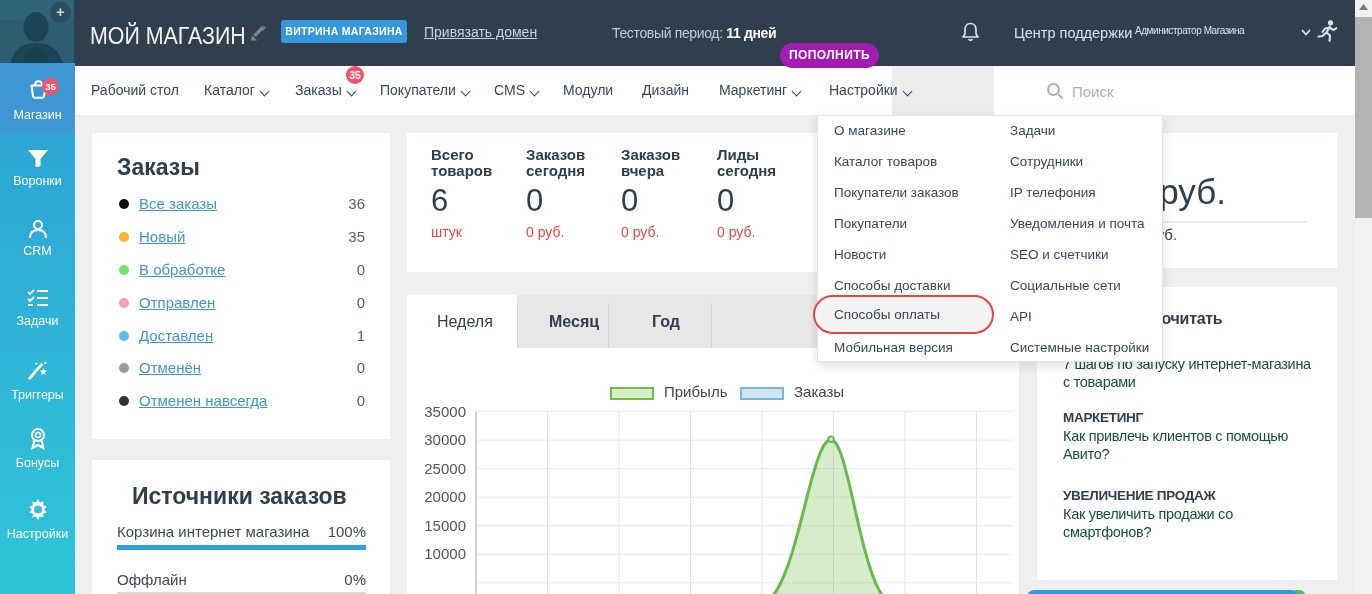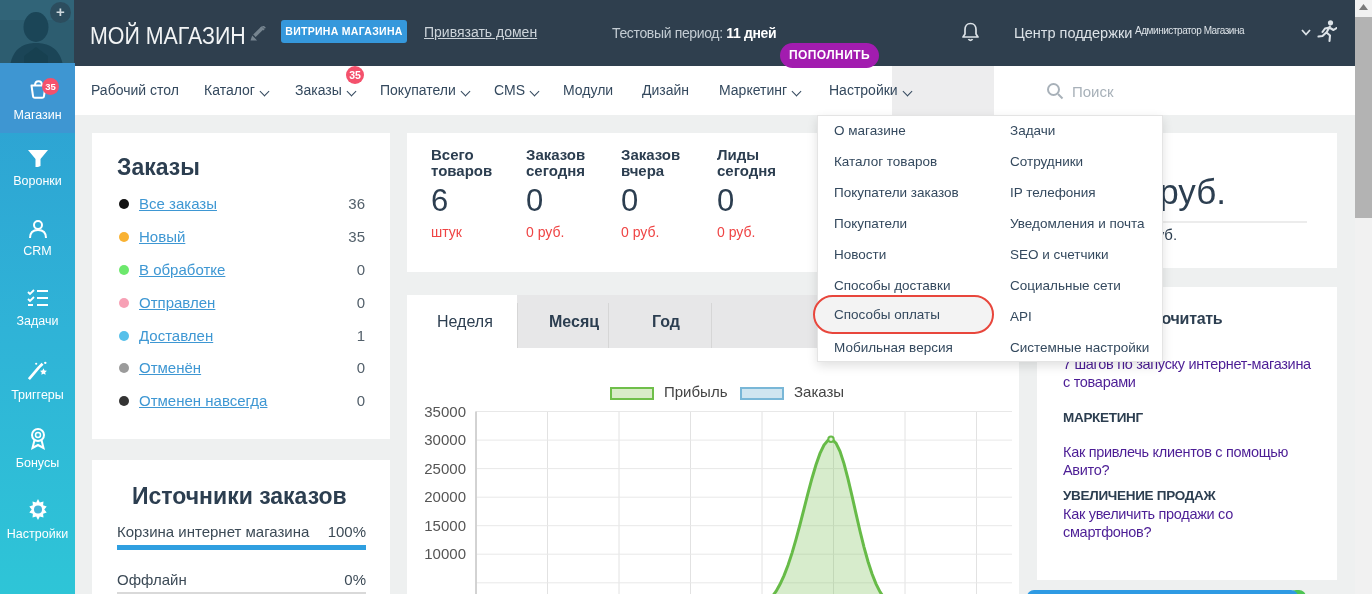--- a/index.html
+++ b/index.html
@@ -62,21 +62,21 @@
 
 #card-chart { left:407px; top:295px; width:612px; height:330px; }
 #tabstrip { position:absolute; left:0; top:0; width:612px; height:53px; background:#e7e7e8; }
 .tab { position:absolute; top:0; height:53px; line-height:53px; text-align:center; color:#2c3e50; font-size:16px; }
 
 
 #card-rev { left:1037px; top:133px; width:300px; height:135px; }
 
 
 #card-read { left:1037px; top:287px; width:300px; height:293px; }
-.bluelink { color:#4c1d95; font-size:14.5px; letter-spacing:-0.3px; line-height:17.5px; }
+.bluelink { color:#14532d; font-size:14.5px; letter-spacing:-0.3px; line-height:17.5px; }
 .minihead { color:#2c3e50; font-size:13.5px; font-weight:bold; letter-spacing:-0.3px; }
 
 
 #dropdown { position:absolute; left:817px; top:115px; width:346px; height:247px; background:#fff; border:1px solid #e4e4e4; box-shadow:0 4px 10px rgba(0,0,0,0.12); }
 .dd-item { position:absolute; color:#34495e; font-size:13.5px; white-space:nowrap; }
 #dd-hl { position:absolute; left:813px; top:295px; width:181px; height:39px; border:2px solid #e8463c; border-radius:20px; background:#f3f3f3; }
 #dd-hl-label { position:absolute; left:834px; top:307px; color:#34495e; font-size:13.5px; }
 
 
 #sb { position:absolute; left:1355px; top:0; width:17px; height:594px; background:#f1f1f1; }
@@ -215,21 +215,21 @@
   <div class="card" id="card-rev">
     <div style="position:absolute;left:93px;top:39px;color:#2c3e50;font-size:35px;">0 руб.</div>
     <div style="position:absolute;left:26px;top:88px;width:244px;height:2px;background:#ececec;"></div>
     <div style="position:absolute;left:99px;top:93px;color:#2c3e50;font-size:15px;">0 руб.</div>
   </div>
 
   <div class="card" id="card-read">
     <div class="minihead" style="position:absolute;left:46px;top:23px;font-size:16px;">Полезно почитать</div>
     <div class="bluelink" style="position:absolute;left:26px;top:69px;width:270px;">7 шагов по запуску интернет-магазина<br>с товарами</div>
     <div class="minihead" style="position:absolute;left:26px;top:123px;">МАРКЕТИНГ</div>
-    <div class="bluelink" style="position:absolute;left:26px;top:141px;width:255px;margin-top:16px;">Как привлечь клиентов с помощью Авито?</div>
+    <div class="bluelink" style="position:absolute;left:26px;top:141px;width:255px;">Как привлечь клиентов с помощью Авито?</div>
     <div class="minihead" style="position:absolute;left:26px;top:201px;">УВЕЛИЧЕНИЕ ПРОДАЖ</div>
     <div class="bluelink" style="position:absolute;left:26px;top:219px;width:255px;">Как увеличить продажи со смартфонов?</div>
   </div>
 
   <div id="btm-btn"></div>
   <div id="btm-btn2"></div>
 
   <div id="nav">
     <div id="nav-settings"></div>
     <span class="nav-item" style="left:16px;">Рабочий стол</span>

